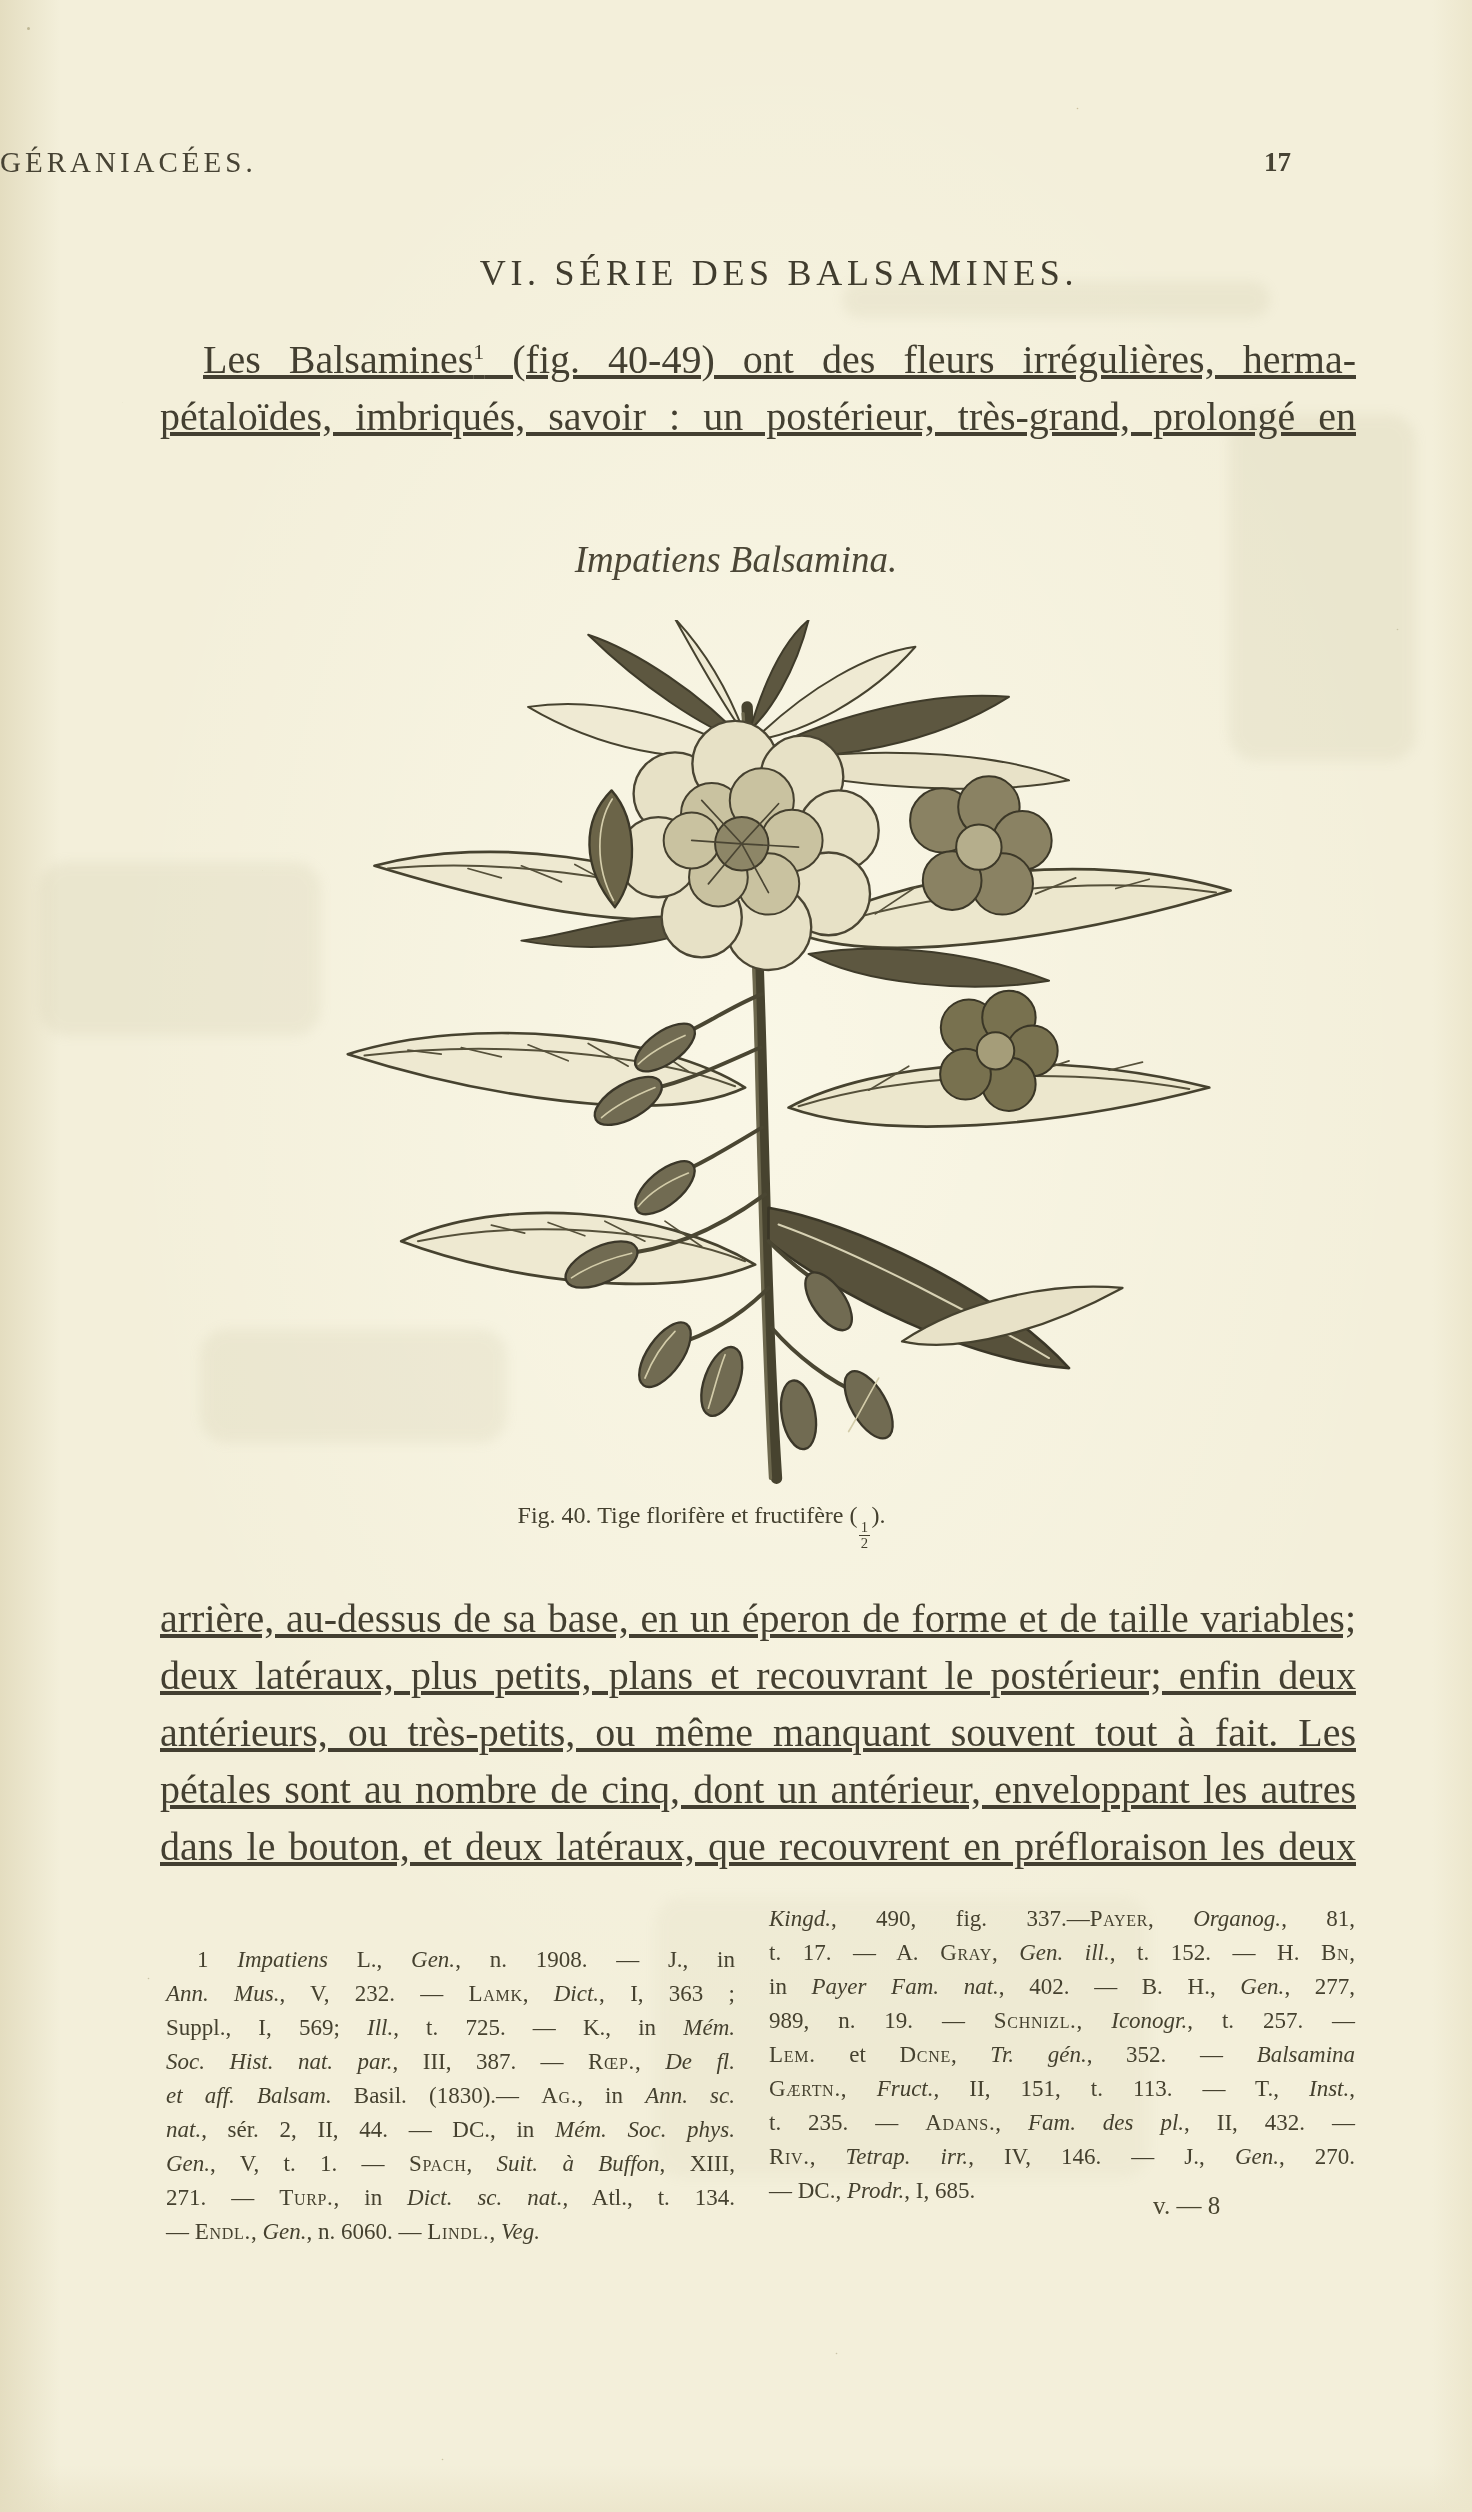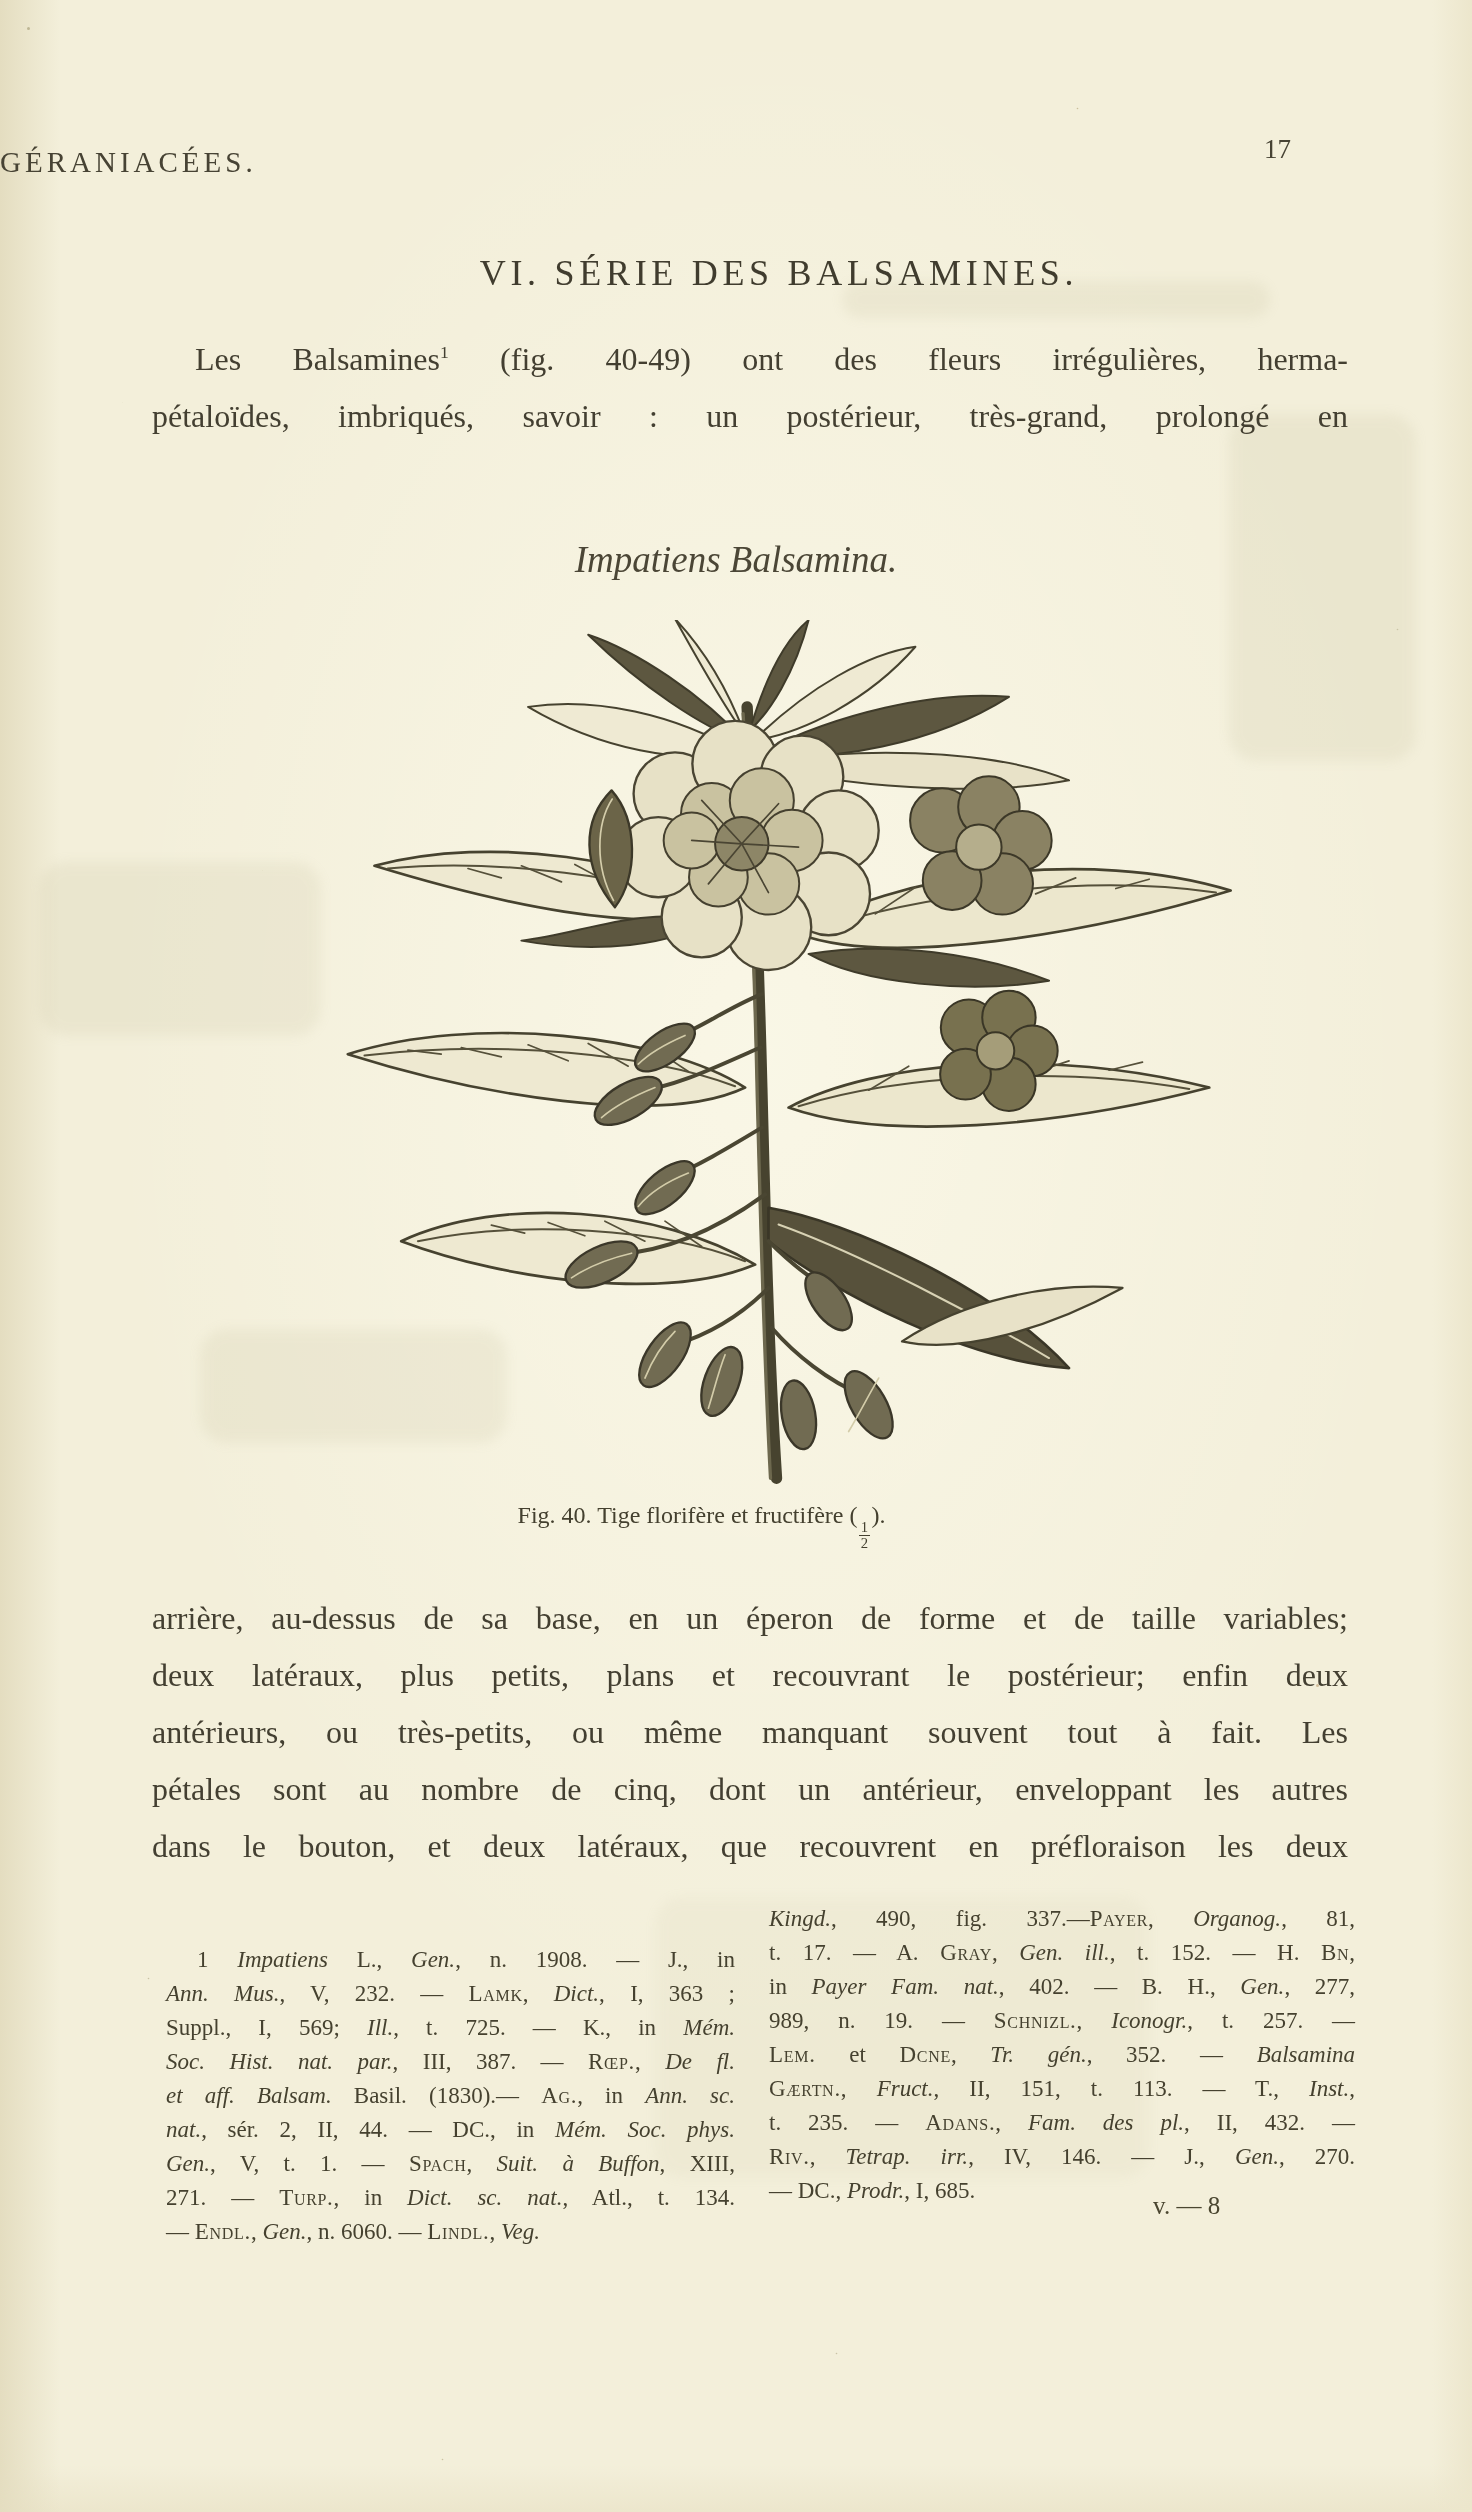--- a/index.html
+++ b/index.html
@@ -19,24 +19,24 @@
   
   .ghost{position:absolute;background:#b4ad85;opacity:.13;filter:blur(6px);border-radius:27px;}
   .speck{position:absolute;width:3.3px;height:3.3px;border-radius:50%;background:rgba(122,112,66,.4);
     box-shadow: 120px 1950px 0 -0.7px rgba(122,112,66,.35), 1049px 80px 0 -0.7px rgba(140,120,60,.4),
       1289px 1657px 0 0 rgba(150,100,40,.35), 641px 1814px 0 -0.7px rgba(190,110,40,.5),
       234px 842px 0 -1.3px rgba(122,112,66,.35), 1369px 601px 0 -0.7px rgba(122,112,66,.3),
       808px 2325px 0 -0.7px rgba(122,112,66,.35), 414px 2431px 0 -0.7px rgba(130,115,60,.35),
       1216px 2131px 0 -1.3px rgba(122,112,66,.3), 94px 374px 0 -1.3px rgba(122,112,66,.3);}
   .running-header{position:absolute;top:146px;left:0;width:1376px;text-align:left;
     font-size:29px;letter-spacing:4px;color:#474334;}
-  .page-number{position:absolute;top:134px;left:1264px;font-size:27px;font-weight:normal;color:#474334;}
+  .page-number{position:absolute;top:147px;left:1264px;font-size:27px;font-weight:bold;color:#474334;}
   .section-title{position:absolute;top:252px;left:0;width:1472px;text-align:center;
     font-size:36px;letter-spacing:4.7px;color:#403c2e;padding-left:43px;}
-  .para{position:absolute;left:152px;width:1196px;font-size:32px;line-height:57px;color:#433f31;}
+  .para{position:absolute;left:160px;width:1196px;font-size:40px;line-height:57px;color:#433f31;text-decoration:underline;}
   .para .line{text-align:justify;text-align-last:justify;white-space:normal;}
   .para .line.indent{text-indent:43px;}
   .para1{top:331px;}
   .para2{top:1590px;}
   .species-title{position:absolute;top:538px;left:0;width:1472px;text-align:center;
     font-style:italic;font-size:37px;color:#4b4636;}
   .figure-wrap{position:absolute;left:301px;top:620px;width:935px;height:865px;}
   .fig-caption{position:absolute;top:1502px;left:0;width:1403px;text-align:center;
     font-size:24px;color:#44402f;}
   .frac{display:inline-flex;flex-direction:column;vertical-align:-9.4px;font-size:14.7px;line-height:14.7px;

